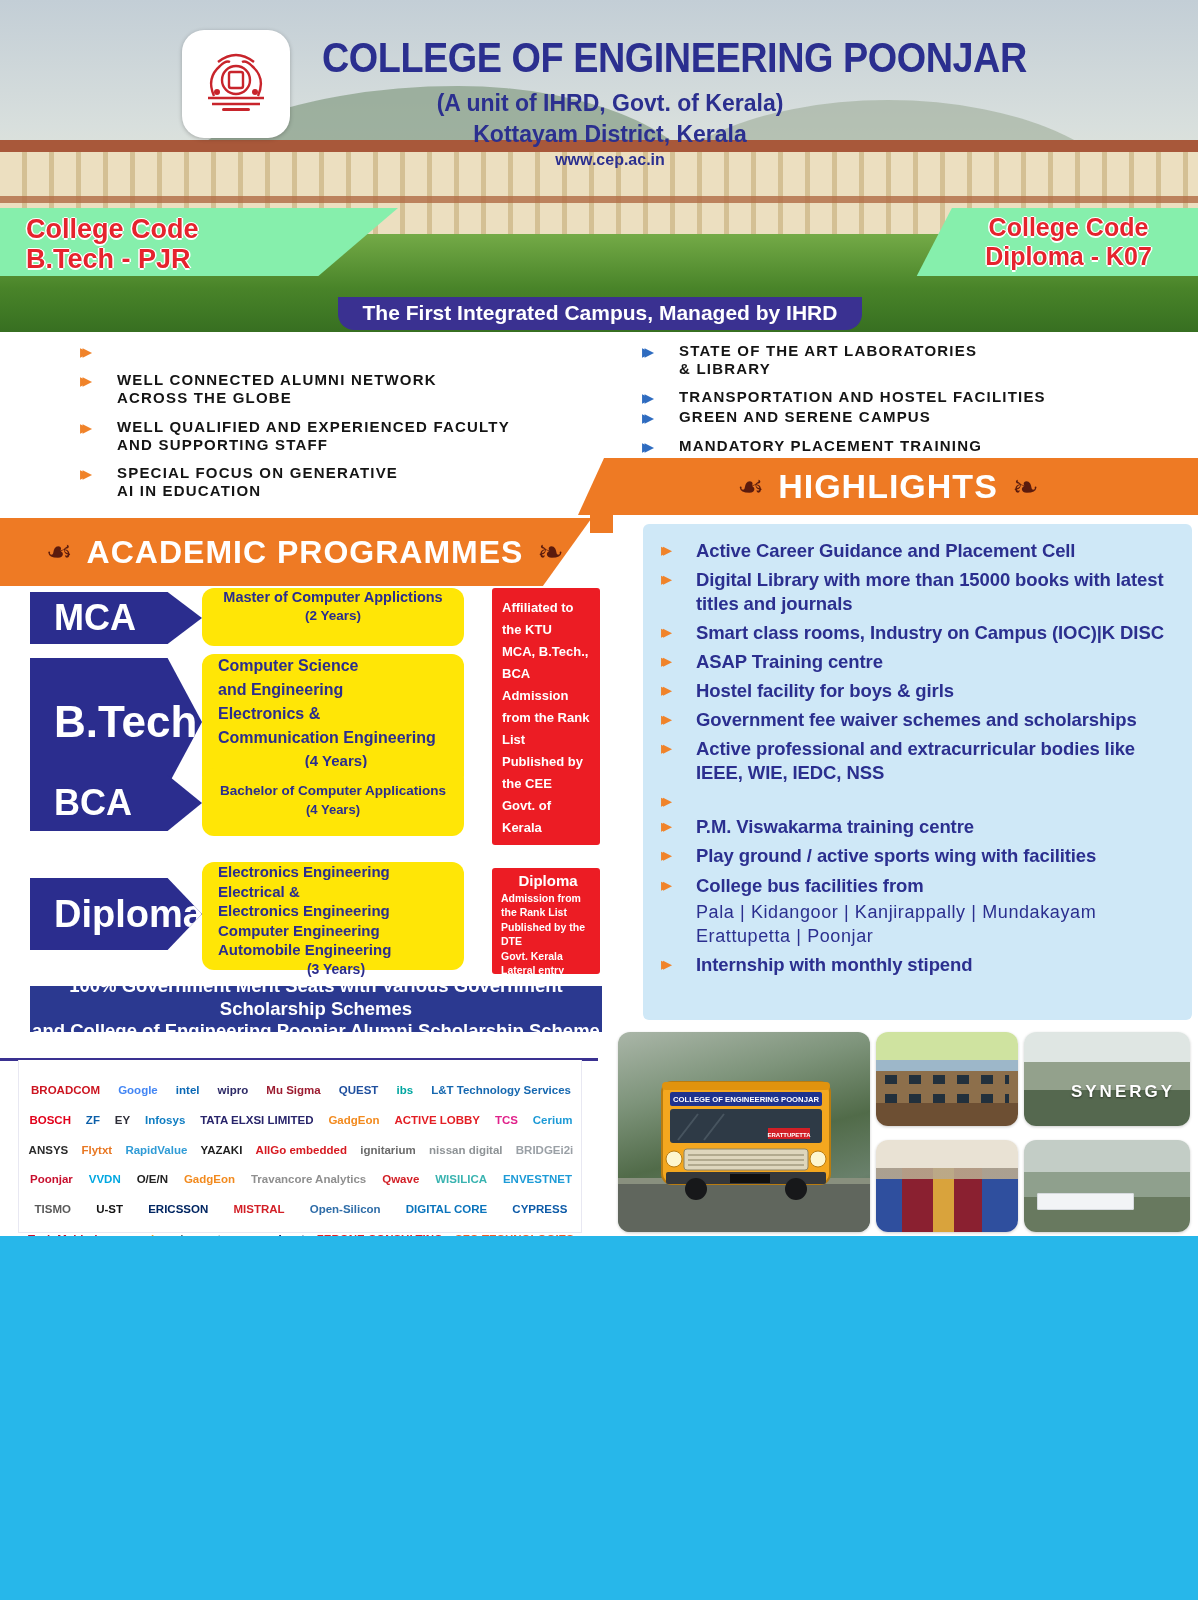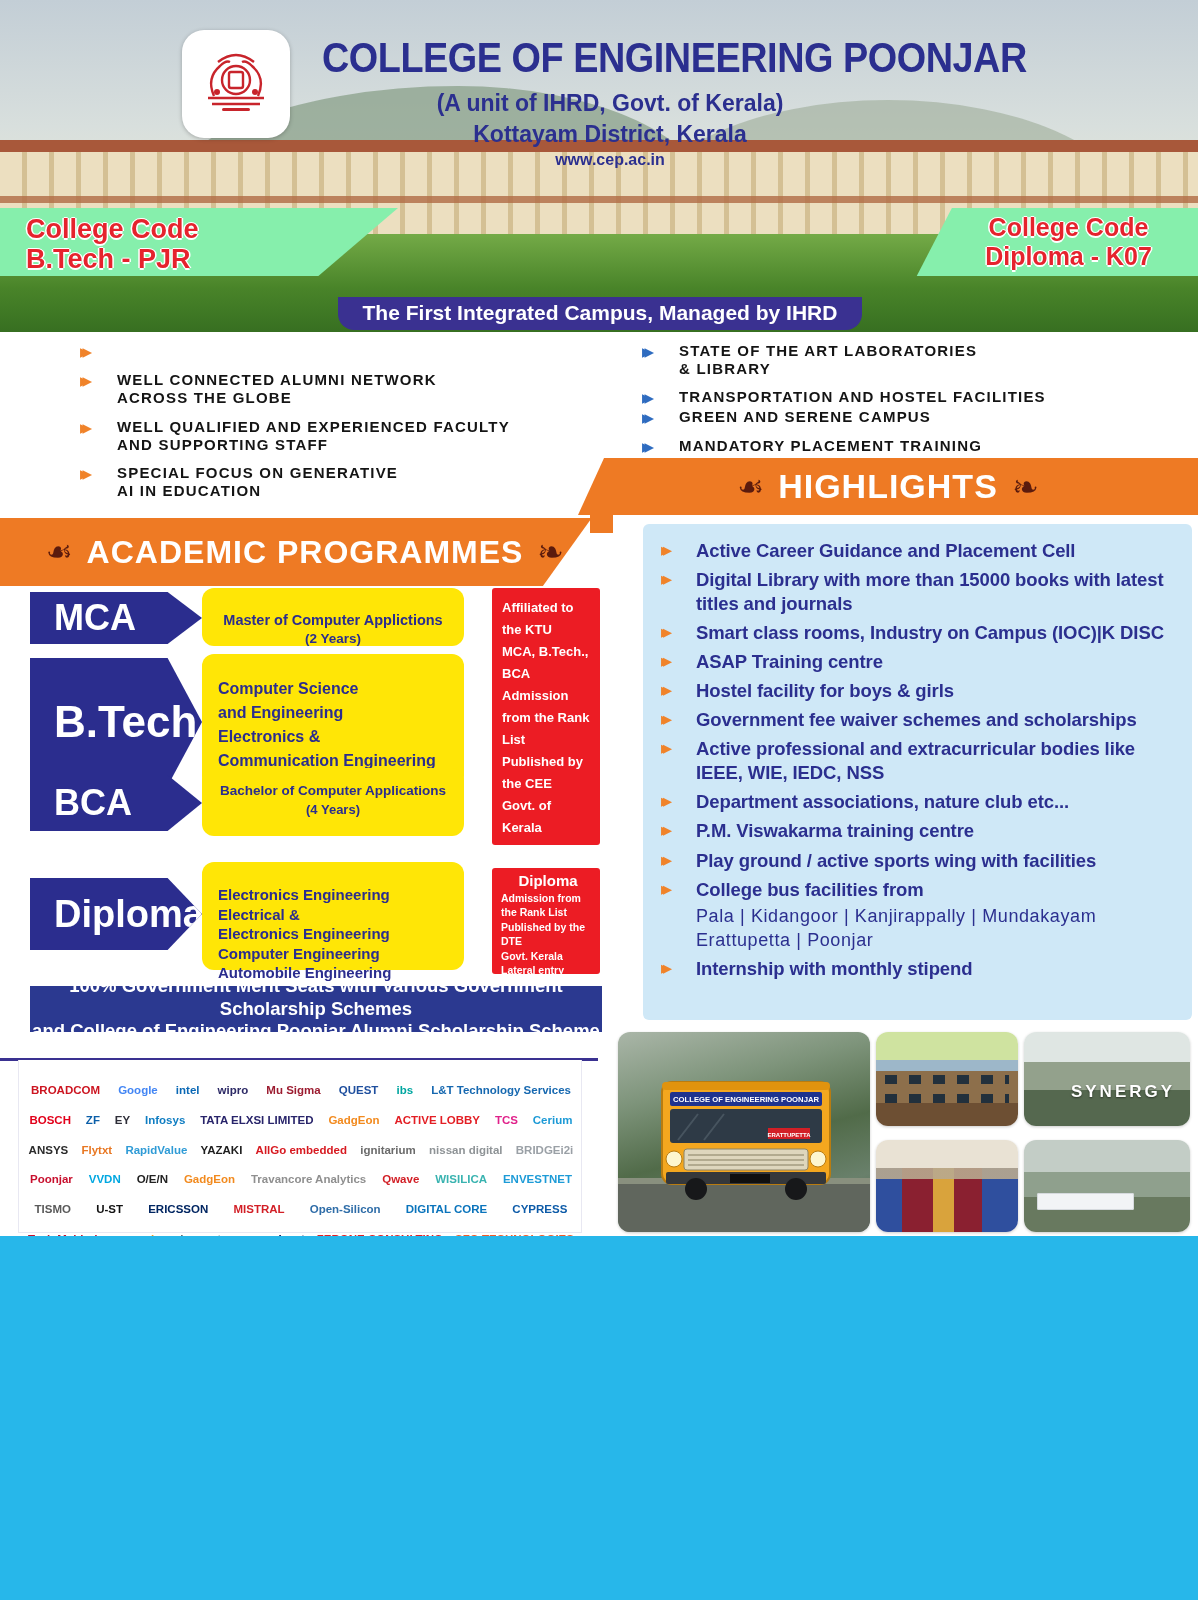--- a/index.html
+++ b/index.html
@@ -69,21 +69,21 @@
   .ac-banner{position:absolute;top:518px;left:0;width:610px;height:68px;background:#ee7a24;
         clip-path:polygon(0 0,97% 0,89% 100%,0 100%);display:flex;align-items:center;
         justify-content:center;gap:14px;}
   .ac-banner .banner-text{font-size:32px;}
 
   
   .arrow{position:absolute;background:#2b2d8e;color:#fff;font-weight:900;display:flex;
         align-items:center;padding-left:24px;box-sizing:border-box;
         clip-path:polygon(0 0,80% 0,100% 50%,80% 100%,0 100%);}
   .ybox{position:absolute;left:202px;width:262px;background:#ffe606;border-radius:12px;
-        color:#2b2d8e;font-weight:800;box-sizing:border-box;padding:23px 10px;}
+        color:#2b2d8e;font-weight:800;box-sizing:border-box;padding:0 10px;}
   .ybox .years{text-align:center;}
   .rbox{position:absolute;left:492px;width:108px;background:#ec1c24;color:#fff;font-weight:700;
         border-radius:3px;box-sizing:border-box;}
   #rbox-ktu{top:588px;height:257px;padding:9px 6px 6px 10px;font-size:13px;line-height:22px;}
   #rbox-dip{top:868px;height:106px;padding:2px 5px 2px 9px;font-size:10.5px;line-height:1.38;}
   #rbox-dip .t{font-size:15px;font-weight:800;text-align:center;line-height:1.2;margin:2px 0 1px;}
   .merit{position:absolute;top:986px;left:30px;width:572px;height:46px;background:#2b3990;
         color:#fff;font-weight:800;font-size:18.5px;display:flex;align-items:center;
         justify-content:center;text-align:center;line-height:1.22;}
 
@@ -309,21 +309,20 @@
       <li class="hl-item">
           <span class="chev">▸▸</span>
           <div class="txt">Government fee waiver schemes and scholarships</div>
         </li>
       <li class="hl-item">
           <span class="chev">▸▸</span>
           <div class="txt">Active professional and extracurricular bodies like IEEE, WIE, IEDC, NSS</div>
         </li>
       <li class="hl-item">
           <span class="chev">▸▸</span>
-          <div class="txt">Department associations, nature club etc...</div>
         </li>
       <li class="hl-item">
           <span class="chev">▸▸</span>
           <div class="txt">P.M. Viswakarma training centre</div>
         </li>
       <li class="hl-item">
           <span class="chev">▸▸</span>
           <div class="txt">Play ground / active sports wing with facilities</div>
         </li>
       <li class="hl-item">

